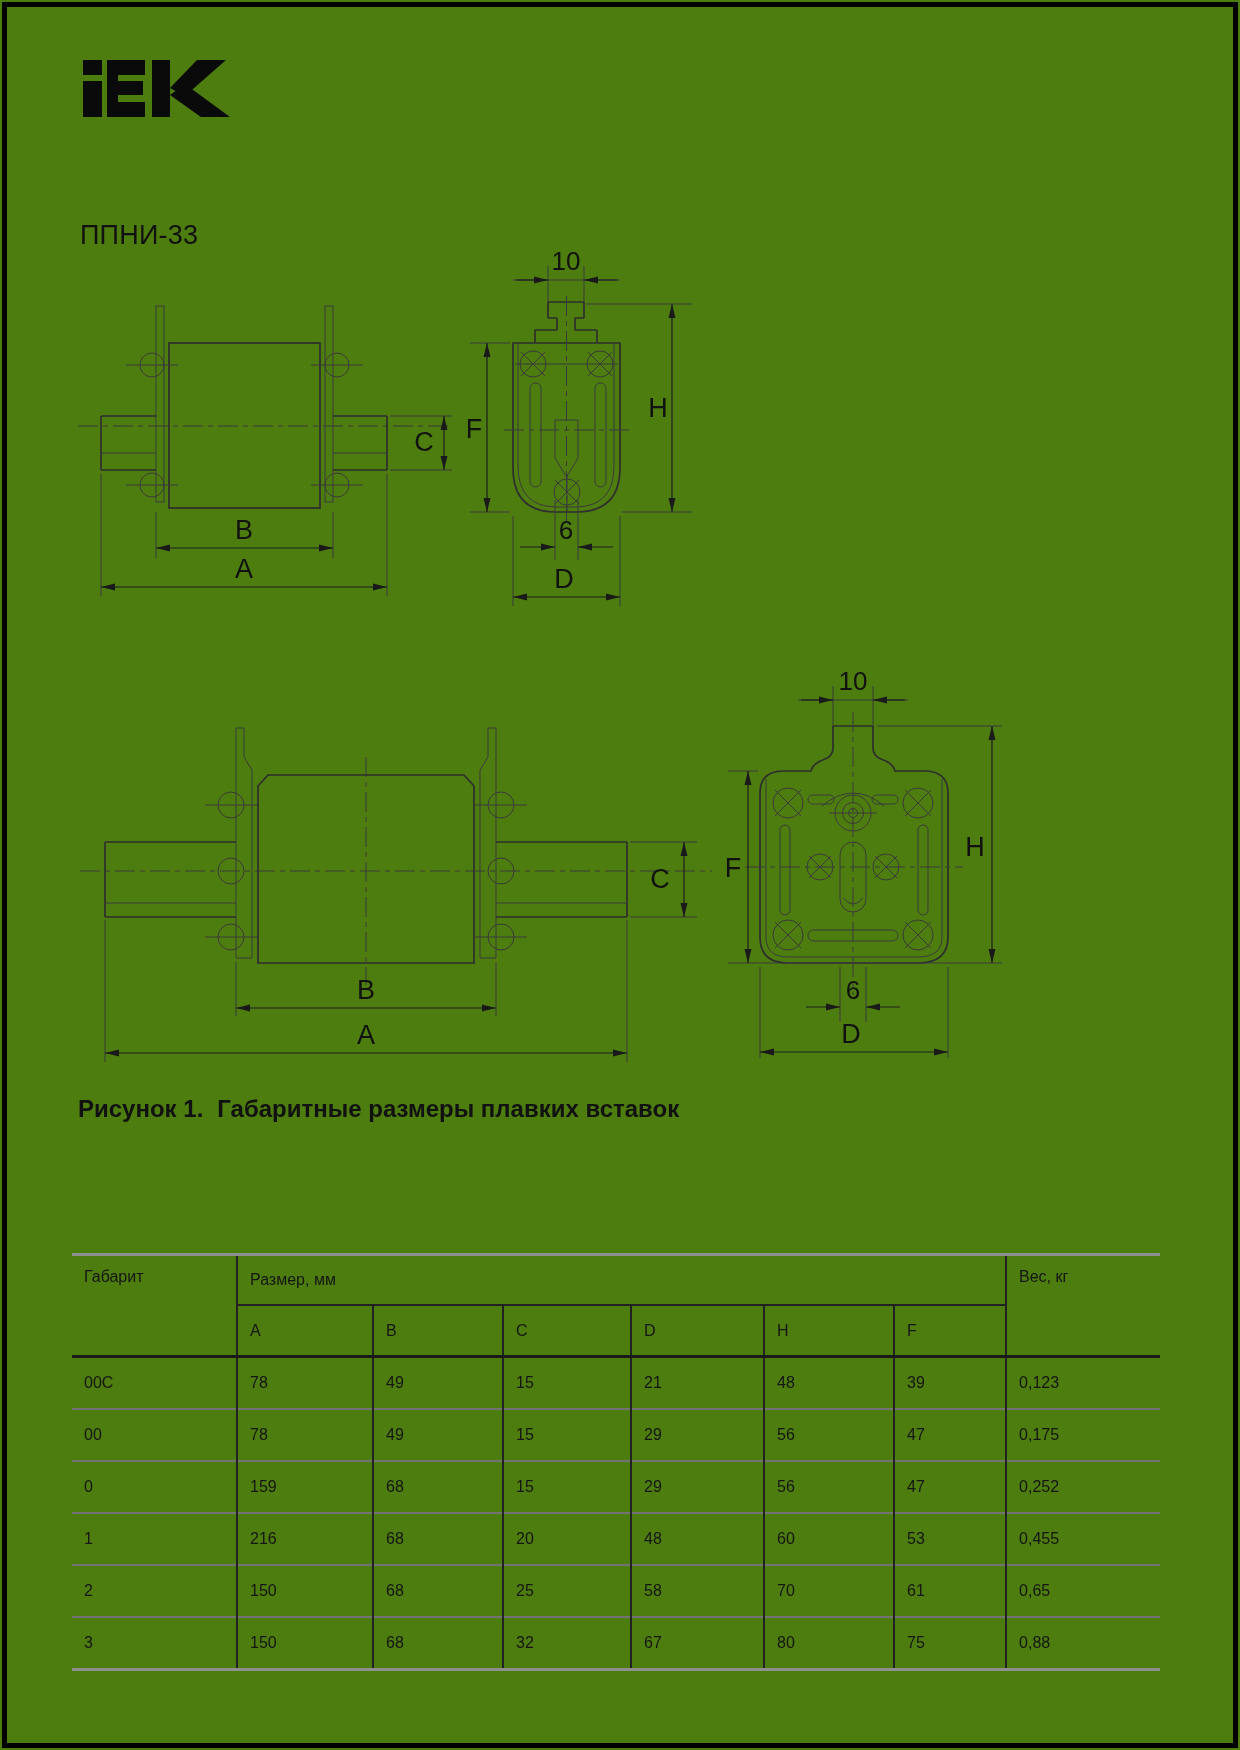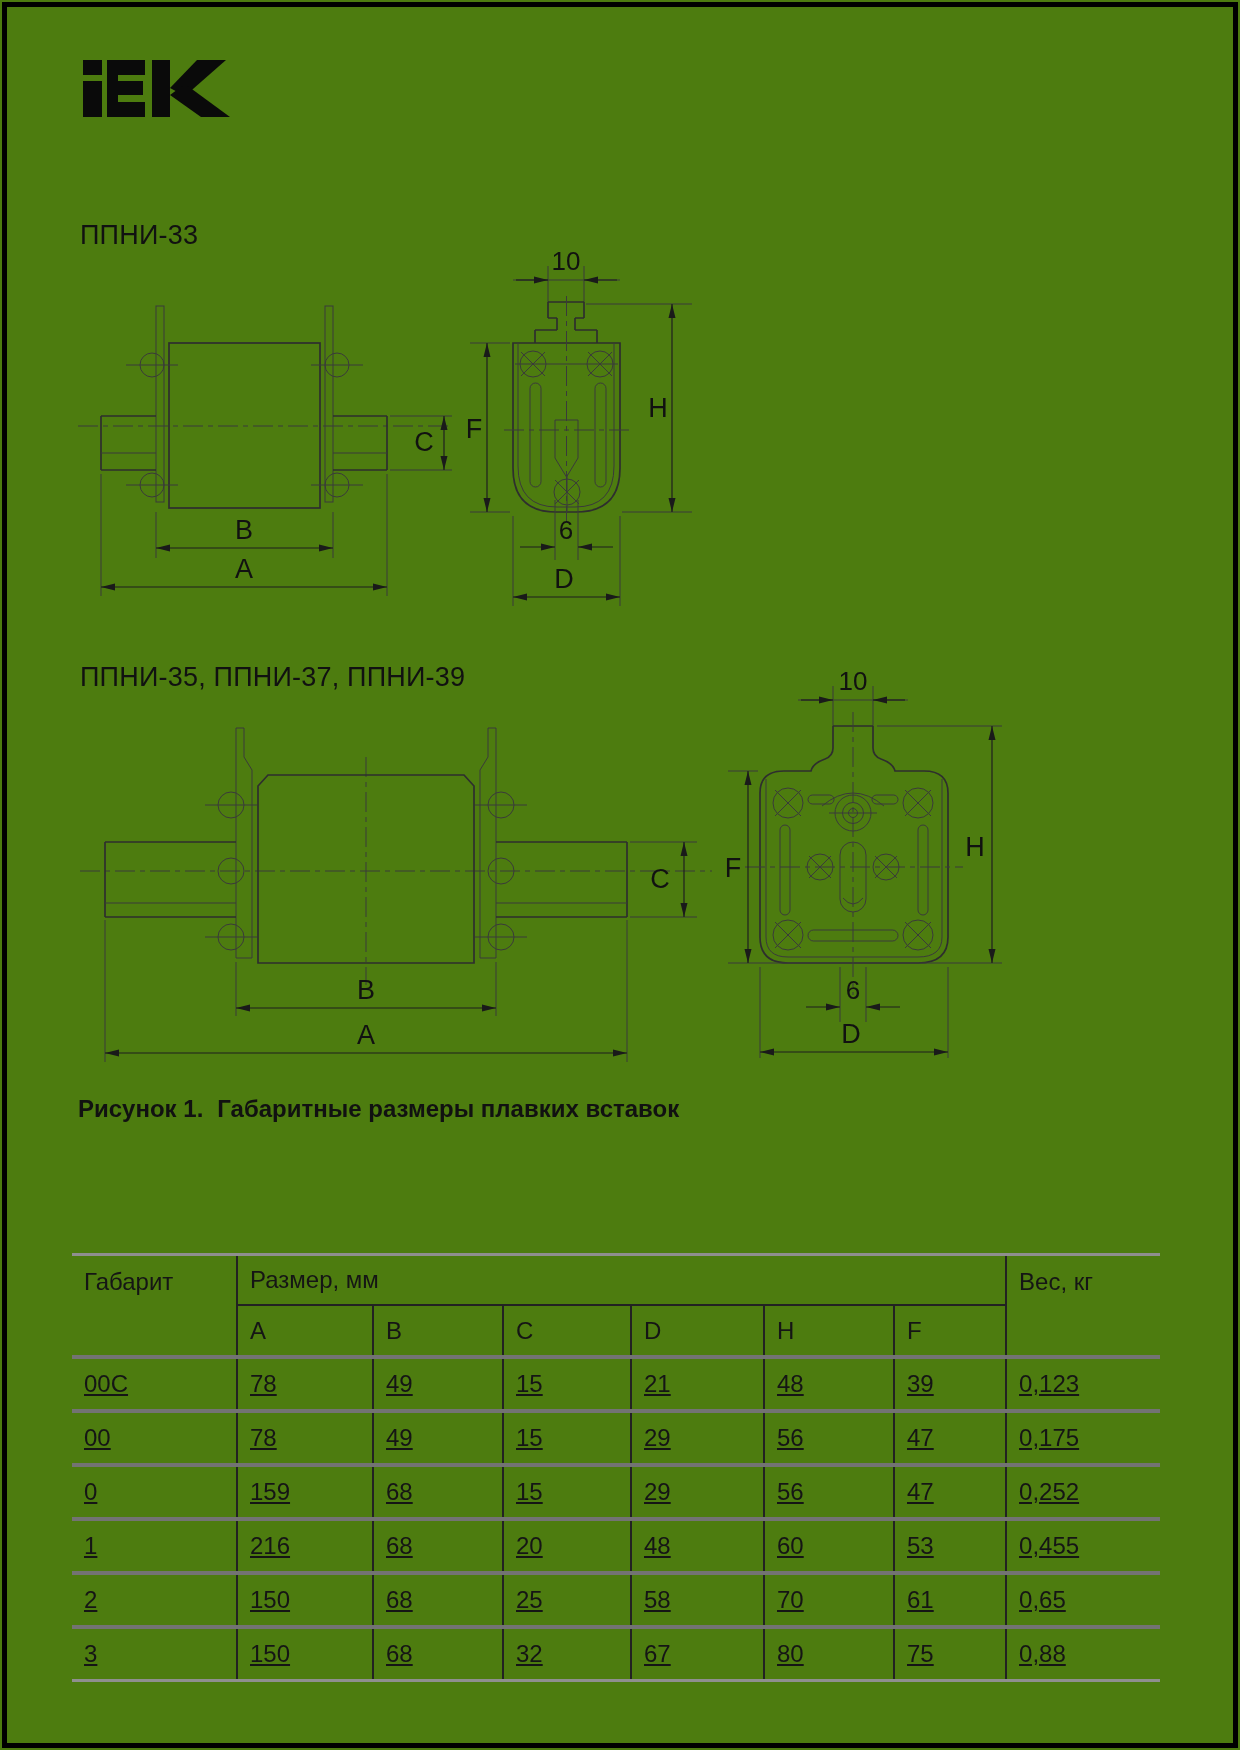--- a/index.html
+++ b/index.html
@@ -21,33 +21,33 @@
   .obj{stroke:#2e2e2e;stroke-width:1.7;fill:none;}
   .obj-thin{stroke:#3a3a3a;stroke-width:1;fill:none;}
   .dim{stroke:#1f1f1f;stroke-width:1.2;fill:none;}
   .ext{stroke:#3a3a3a;stroke-width:1;fill:none;}
   .cl{stroke:#3a3a3a;stroke-width:1;fill:none;stroke-dasharray:20 5 5 5;}
   
   table.dim-table{
     position:absolute;left:72px;top:1253px;width:1088px;
     border-collapse:collapse;table-layout:fixed;
     border-top:3px solid #8f8f8f;border-bottom:3px solid #8f8f8f;
-    font-size:24px;color:#151515;
+    font-size:16px;color:#151515;
   }
   table.dim-table th, table.dim-table td{
     font-weight:normal;text-align:left;padding:0 0 0 12px;vertical-align:middle;
   }
   table.dim-table .vline{border-left:2px solid #222;}
   tr.hrow1 th{height:48px;}
   tr.hrow2 th{height:49px;}
   tr.hrow2 th, tr.hrow1 th.spanhdr{border-bottom:2px solid #222;}
   tr.hrow1 th.rspan{vertical-align:top;padding-top:12px;}
   tr.hrow2 th{border-bottom:3px solid #1a1a1a;}
   th.rspan{border-bottom:3px solid #1a1a1a;}
-  tr.drow td{height:50px;border-top:4px solid #737373;text-decoration:underline;}
+  tr.drow td{height:50px;border-top:2px solid #737373;}
   tr.drow:first-of-type td{border-top:none;}
 </style>
 </head>
 <body>
 
 <div class="page">
   <div class="frame"></div>
 
   <svg class="abs" style="left:80px;top:55px;" width="140" height="62" viewBox="0 0 140 62" role="img" aria-label="iEK">
     <g fill="#0a0a0a">
@@ -164,21 +164,20 @@
       </g>
 
       <g>
         <path class="ext" d="M513,516 V606 M620,516 V606"></path>
         <line class="dim" x1="513" y1="597" x2="620" y2="597" marker-start="url(#a1s)" marker-end="url(#a1e)"></line>
         <text class="dimtxt" x="564" y="588" text-anchor="middle">D</text>
       </g>
     </g>
   </svg>
 
-  <div class="abs title" style="left:80px;top:662px;">ППНИ-35, ППНИ-37, ППНИ-39</div>
 
   <svg class="abs" style="left:75px;top:655px;" width="940" height="425" viewBox="75 655 940 425">
     <defs>
       <marker id="a2e" markerWidth="16" markerHeight="9" refX="14.5" refY="4.5" orient="auto" markerUnits="userSpaceOnUse">
         <path d="M0.5,1 L14.5,4.5 L0.5,8 Z" fill="#1a1a1a"></path>
       </marker>
       <marker id="a2s" markerWidth="16" markerHeight="9" refX="1.5" refY="4.5" orient="auto" markerUnits="userSpaceOnUse">
         <path d="M15.5,1 L1.5,4.5 L15.5,8 Z" fill="#1a1a1a"></path>
       </marker>
     </defs>

